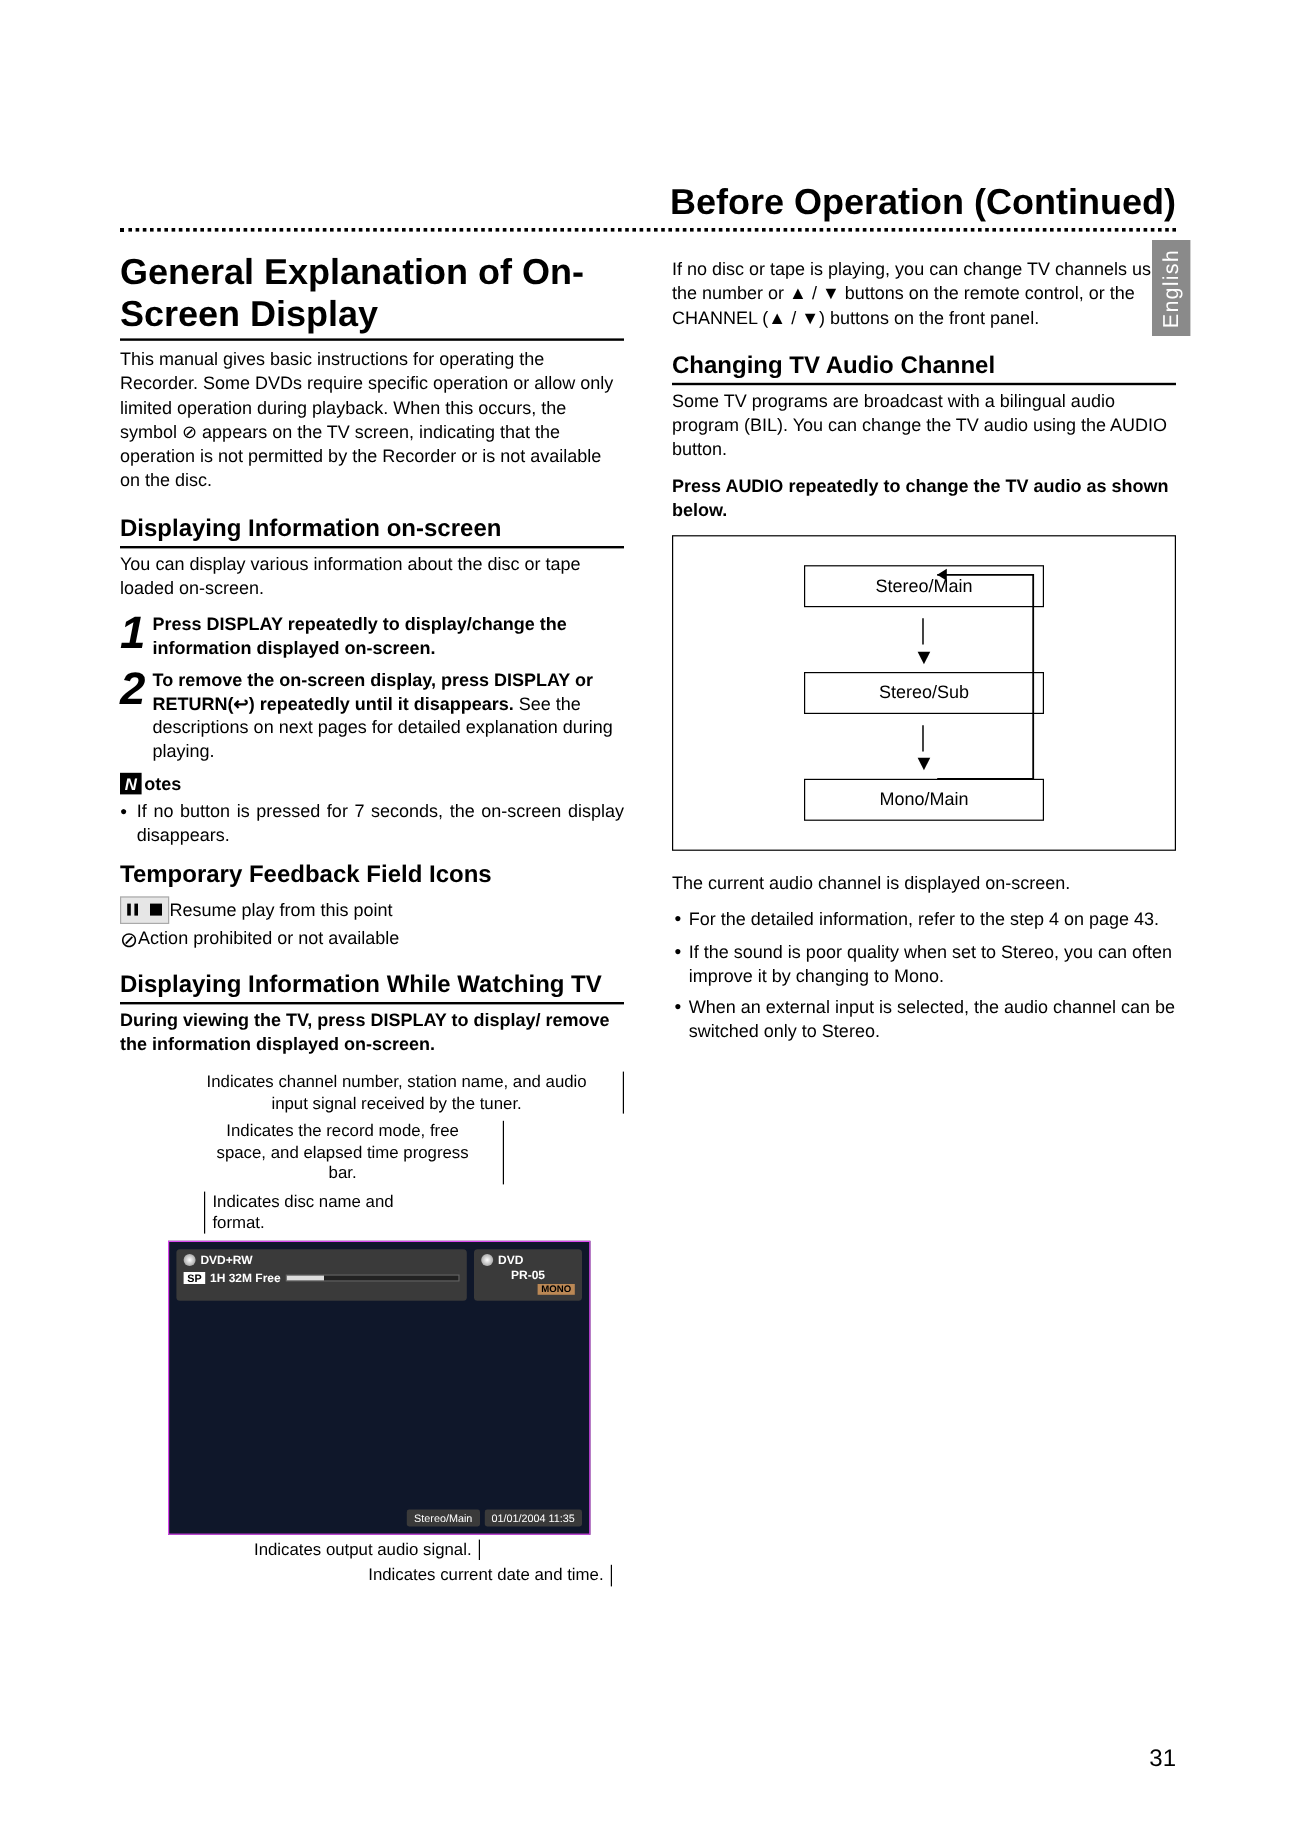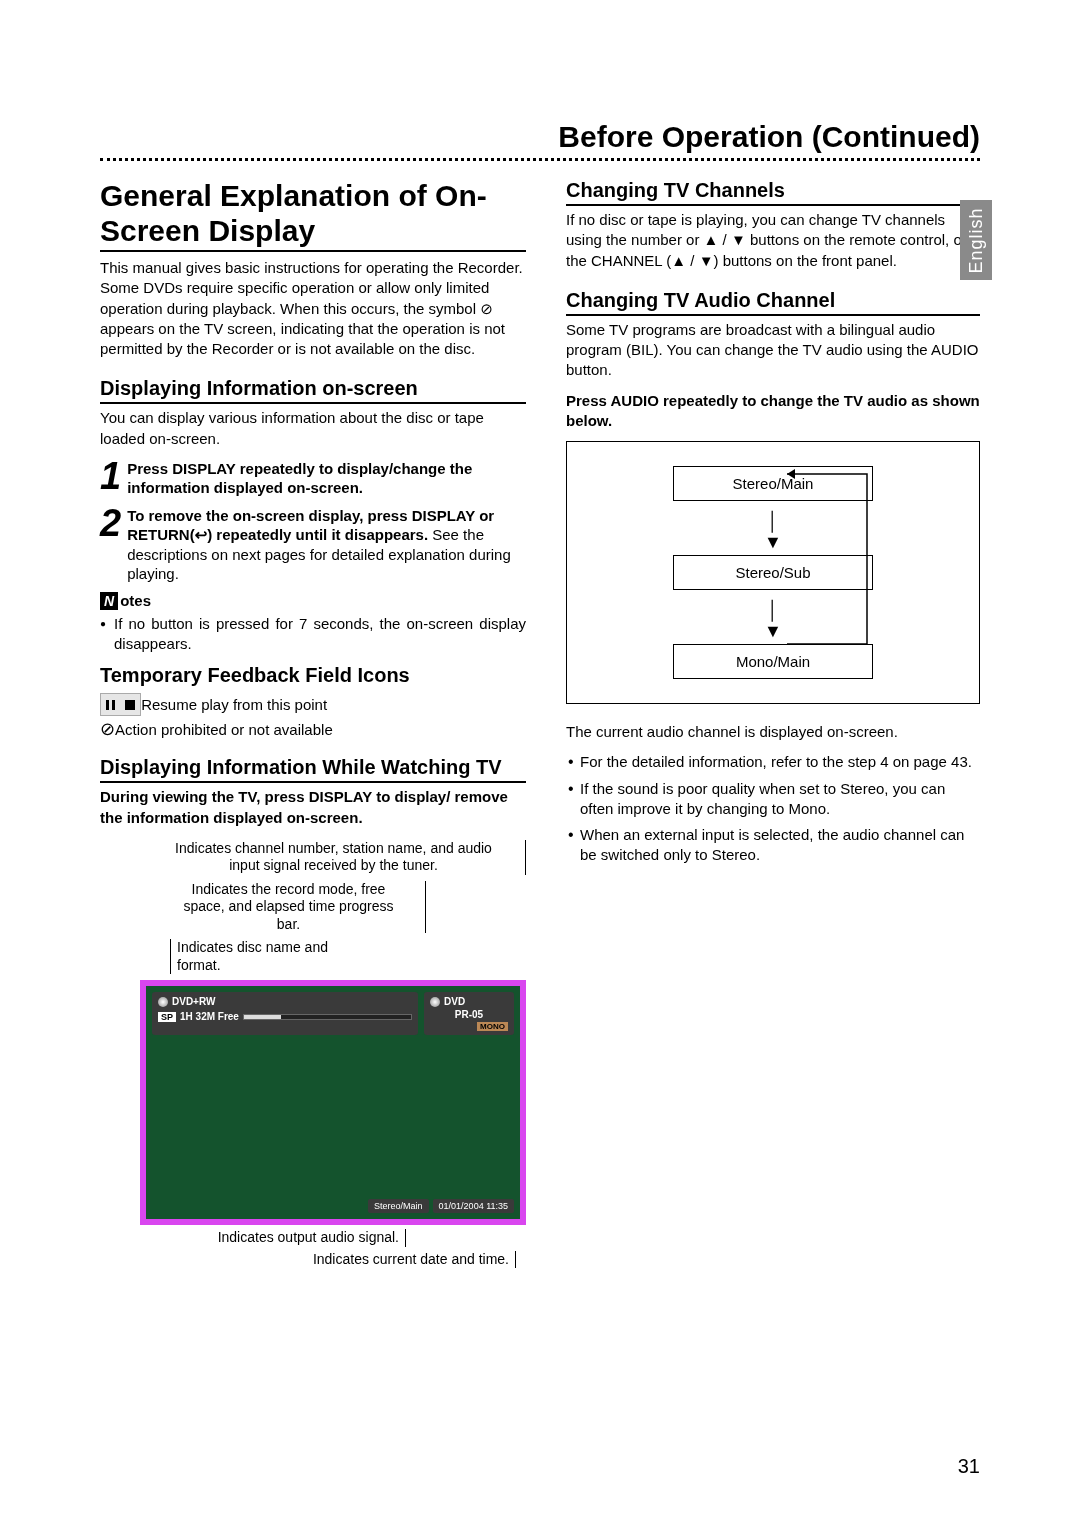--- a/index.html
+++ b/index.html
@@ -10,20 +10,21 @@
     background: #fff;
     color: #000;
     position: relative;
     padding: 120px 100px 60px 100px;
   }
   .page-title {
     text-align: right;
     font-size: 30px;
     font-weight: bold;
     margin-bottom: 4px;
+    margin-top: 32px;
   }
   .dotrule {
     border: none;
     border-top: 3px dotted #000;
     margin-bottom: 18px;
   }
   .side-tab {
     position: absolute;
     right: 88px;
     top: 200px;
@@ -64,23 +65,23 @@
   .icon-row { display: flex; align-items: center; margin: 4px 0; font-size: 15px; }
   .resume-icon { display:inline-flex; align-items:center; gap:3px; background:#e6e6e6; border:1px solid #aaa; padding:2px 5px; }
   .resume-icon .bar { display:inline-block; width:3px; height:10px; background:#000; margin-right:0px; }
   .resume-icon .sq { display:inline-block; width:10px; height:10px; background:#000; }
   .prohibit-icon { font-size:18px; line-height:1; }
   .osd-wrap { margin-top: 12px; }
   .callout { font-size: 14px; line-height: 1.25; }
   .callout-right { text-align: center; border-right: 1px solid #000; padding-right: 18px; margin-bottom: 6px; }
   .callout-left { text-align: left; border-left: 1px solid #000; padding-left: 6px; margin-bottom: 6px; }
   .osd-screen {
-    width: 386px; height: 245px; background:#14532d; color:#fff;
+    width: 352px; height: 245px; background:#0f172a; color:#fff;
     margin: 4px 0 4px 40px; position: relative; font-size: 10px;
-    border: 6px solid #d946ef;
+    border: 1px solid #d946ef;
   }
   .osd-top { display:flex; gap:6px; padding:6px; }
   .osd-card { background:#3a3a3a; border-radius:3px; padding:4px 6px; flex:1; }
   .osd-card-sm { flex: 0 0 90px; }
   .osd-line { display:flex; align-items:center; gap:4px; }
   .disc { width:10px; height:10px; border-radius:50%; background: radial-gradient(#fff,#888); display:inline-block; }
   .sp-badge { background:#fff; color:#000; font-weight:bold; padding:0 3px; font-size:9px; }
   .mono-badge { background:#b85; color:#000; font-weight:bold; padding:0 3px; font-size:8px; }
   .prog { flex:1; height:6px; background:#222; border:1px solid #666; position:relative; }
   .prog::before { content:""; position:absolute; left:0; top:0; bottom:0; width:22%; background:#ddd; }
@@ -183,21 +184,20 @@
           <span class="osd-chip">01/01/2004 11:35</span>
         </div>
       </div>
 
       <div class="callout-under under1">Indicates output audio signal.</div>
       <div class="callout-under under2">Indicates current date and time.</div>
     </div>
   </div>
 
   <div class="col">
-    <h3 class="rule" style="margin-top:0;">Changing TV Channels</h3>
     <p>If no disc or tape is playing, you can change TV channels using the number or ▲ / ▼ buttons on the remote control, or the CHANNEL (▲ / ▼) buttons on the front panel.</p>
 
     <h3 class="rule">Changing TV Audio Channel</h3>
     <p>Some TV programs are broadcast with a bilingual audio program (BIL). You can change the TV audio using the AUDIO button.</p>
     <p class="bold">Press AUDIO repeatedly to change the TV audio as shown below.</p>
 
     <div class="flowbox">
       <svg class="return-svg" width="120" height="200" style="position:absolute;" viewBox="0 0 120 200">
         <path d="M10 8 L90 8 L90 178 L10 178" fill="none" stroke="#000" stroke-width="1.5"></path>
         <path d="M10 8 L18 3 L18 13 Z" fill="#000"></path>

